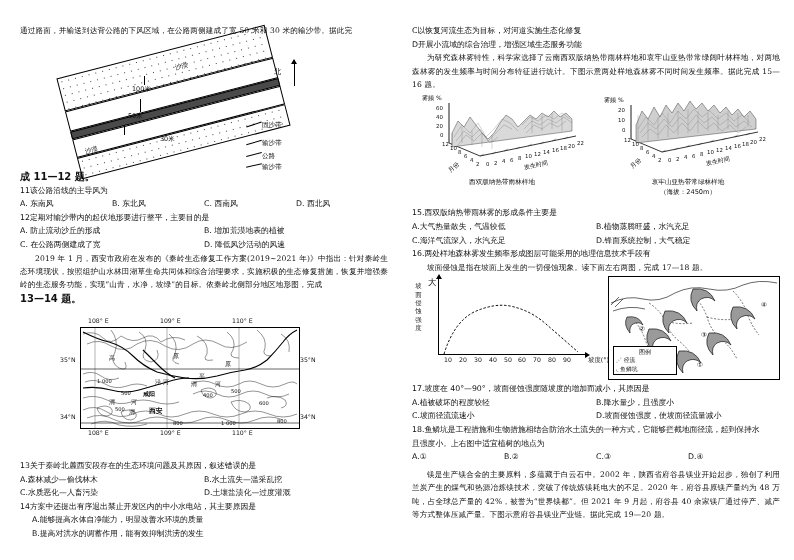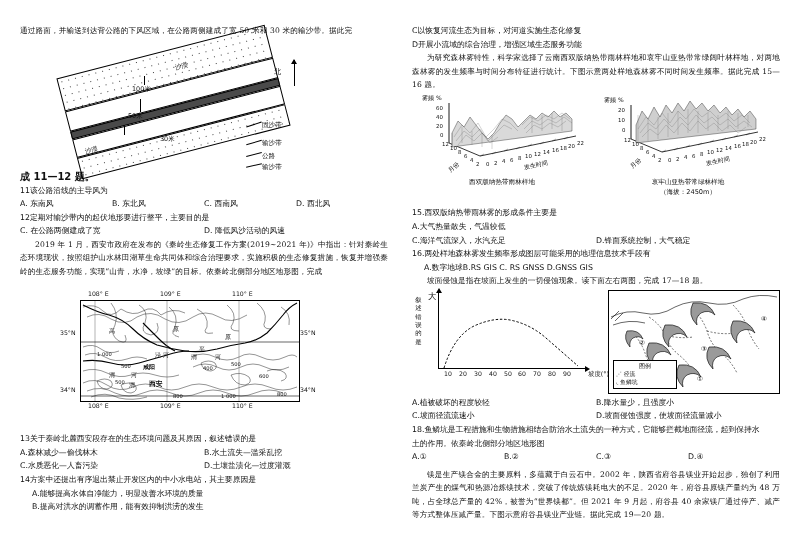--- a/index.html
+++ b/index.html
@@ -154,25 +154,30 @@
     <div class="qline">11该公路沿线的主导风为</div>
     <div class="opts four">
       <span>A. 东南风</span>
       <span>B. 东北风</span>
       <span>C. 西南风</span>
       <span>D. 西北风</span>
     </div>
 
     <div class="qline">12定期对输沙带内的起伏地形要进行整平，主要目的是</div>
     <div class="opts two">
+      <span>A. 防止流动沙丘的形成</span>
+      <span>B. 增加荒漠地表的植被</span>
+    </div>
+    <div class="opts two">
       <span>C. 在公路两侧建成了宽</span>
       <span>D. 降低风沙活动的风速</span>
     </div>
 
     <div class="para">2019 年 1 月，西安市政府在发布的《秦岭生态修复工作方案(2019~2021 年)》中指出：针对秦岭生态环境现状，按照组护山水林田湖草生命共同体和综合治理要求，实施积极的生态修复措施，恢复并增强秦岭的生态服务功能，实现“山青，水净，坡绿”的目标。依秦岭北侧部分地区地形图，完成</div>
+    <div class="sec-head">13—14 题。</div>
 
     <div class="fig2">
       <div class="mapwrap">
 
         <div class="maplab" style="left:26px;top:-2px;">108° E</div>
         <div class="maplab" style="left:98px;top:-2px;">109° E</div>
         <div class="maplab" style="left:170px;top:-2px;">110° E</div>
 
         <div class="maplab" style="left:26px;top:110px;">108° E</div>
         <div class="maplab" style="left:98px;top:110px;">109° E</div>
@@ -376,35 +381,35 @@
         <div class="fog-cap">
           <div>哀牢山亚热带常绿林样地</div>
           <div>（海拔：2450m）</div>
         </div>
       </div>
     </div>
 
     <div class="qline">15.西双版纳热带雨林雾的形成条件主要是</div>
     <div class="opts two">
       <span>A.大气热量散失，气温较低</span>
+      <span>B.植物蒸腾旺盛，水汽充足</span>
     </div>
     <div class="opts two">
       <span>C.海洋气流深入，水汽充足</span>
       <span>D.锋面系统控制，大气稳定</span>
     </div>
 
     <div class="qline">16.两处样地森林雾发生频率形成图层可能采用的地理信息技术手段有</div>
-    <div class="qline indent">A.数字地球B.RS    GIS C. RS    GNSS   D.GNSS GIS</div>
 
     <div class="para">坡面侵蚀是指在坡面上发生的一切侵蚀现象。读下面左右两图，完成 17—18 题。</div>
 
     <div class="figrow2">
 
       <div class="slopefig">
-        <div class="sf-ylab">叙述错误的是</div>
+        <div class="sf-ylab">坡面侵蚀强度</div>
         <div class="sf-big">大</div>
         <div class="sf-axisv">
             <span class="ah"></span>
           </div>
         <div class="sf-axish">
             <span class="ah"></span>
           </div>
         <svg width="188" height="104" viewBox="0 0 188 104" style="position:absolute;left:0;top:0;">
           <path d="M32 78 Q42 46 62 36 Q82 27 98 30 Q118 34 134 48 Q150 62 166 76" fill="none" stroke="#000" stroke-width="1" stroke-dasharray="2.4,1.8"></path>
         </svg>
@@ -457,31 +462,32 @@
             <span>径流</span>
           </div>
           <div class="li">
             <span>◟</span>
             <span>鱼鳞坑</span>
           </div>
         </div>
       </div>
     </div>
 
+    <div class="qline">17.坡度在 40°—90°，坡面侵蚀强度随坡度的增加而减小，其原因是</div>
     <div class="opts two">
       <span>A.植被破坏的程度较轻</span>
       <span>B.降水量少，且强度小</span>
     </div>
     <div class="opts two">
       <span>C.坡面径流流速小</span>
       <span>D.坡面侵蚀强度，使坡面径流量减小</span>
     </div>
 
     <div class="qline">18.鱼鳞坑是工程措施和生物措施相结合防治水土流失的一种方式，它能够拦截地面径流，起到保持水</div>
-    <div class="qline">土的作用。依秦岭北侧部分地区地形图</div>
+    <div class="qline">且强度小。上右图中适宜植树的地点为</div>
     <div class="opts four">
       <span>A.①</span>
       <span>B.②</span>
       <span>C.③</span>
       <span>D.④</span>
     </div>
 
     <div class="para" style="margin-top:4px;">镁是生产镁合金的主要原料，多蕴藏于白云石中。2002 年，陕西省府谷县镁业开始起步，独创了利用兰炭产生的煤气和热源冶炼镁技术，突破了传统炼镁耗电大的不足。2020 年，府谷县原镁产量约为 48 万吨，占全球总产量的 42%，被誉为“世界镁都”。但 2021 年 9 月起，府谷县 40 余家镁厂通过停产、减产等方式整体压减产量。下图示意府谷县镁业产业链。据此完成 19—20 题。</div>
   </div>
 </div>

